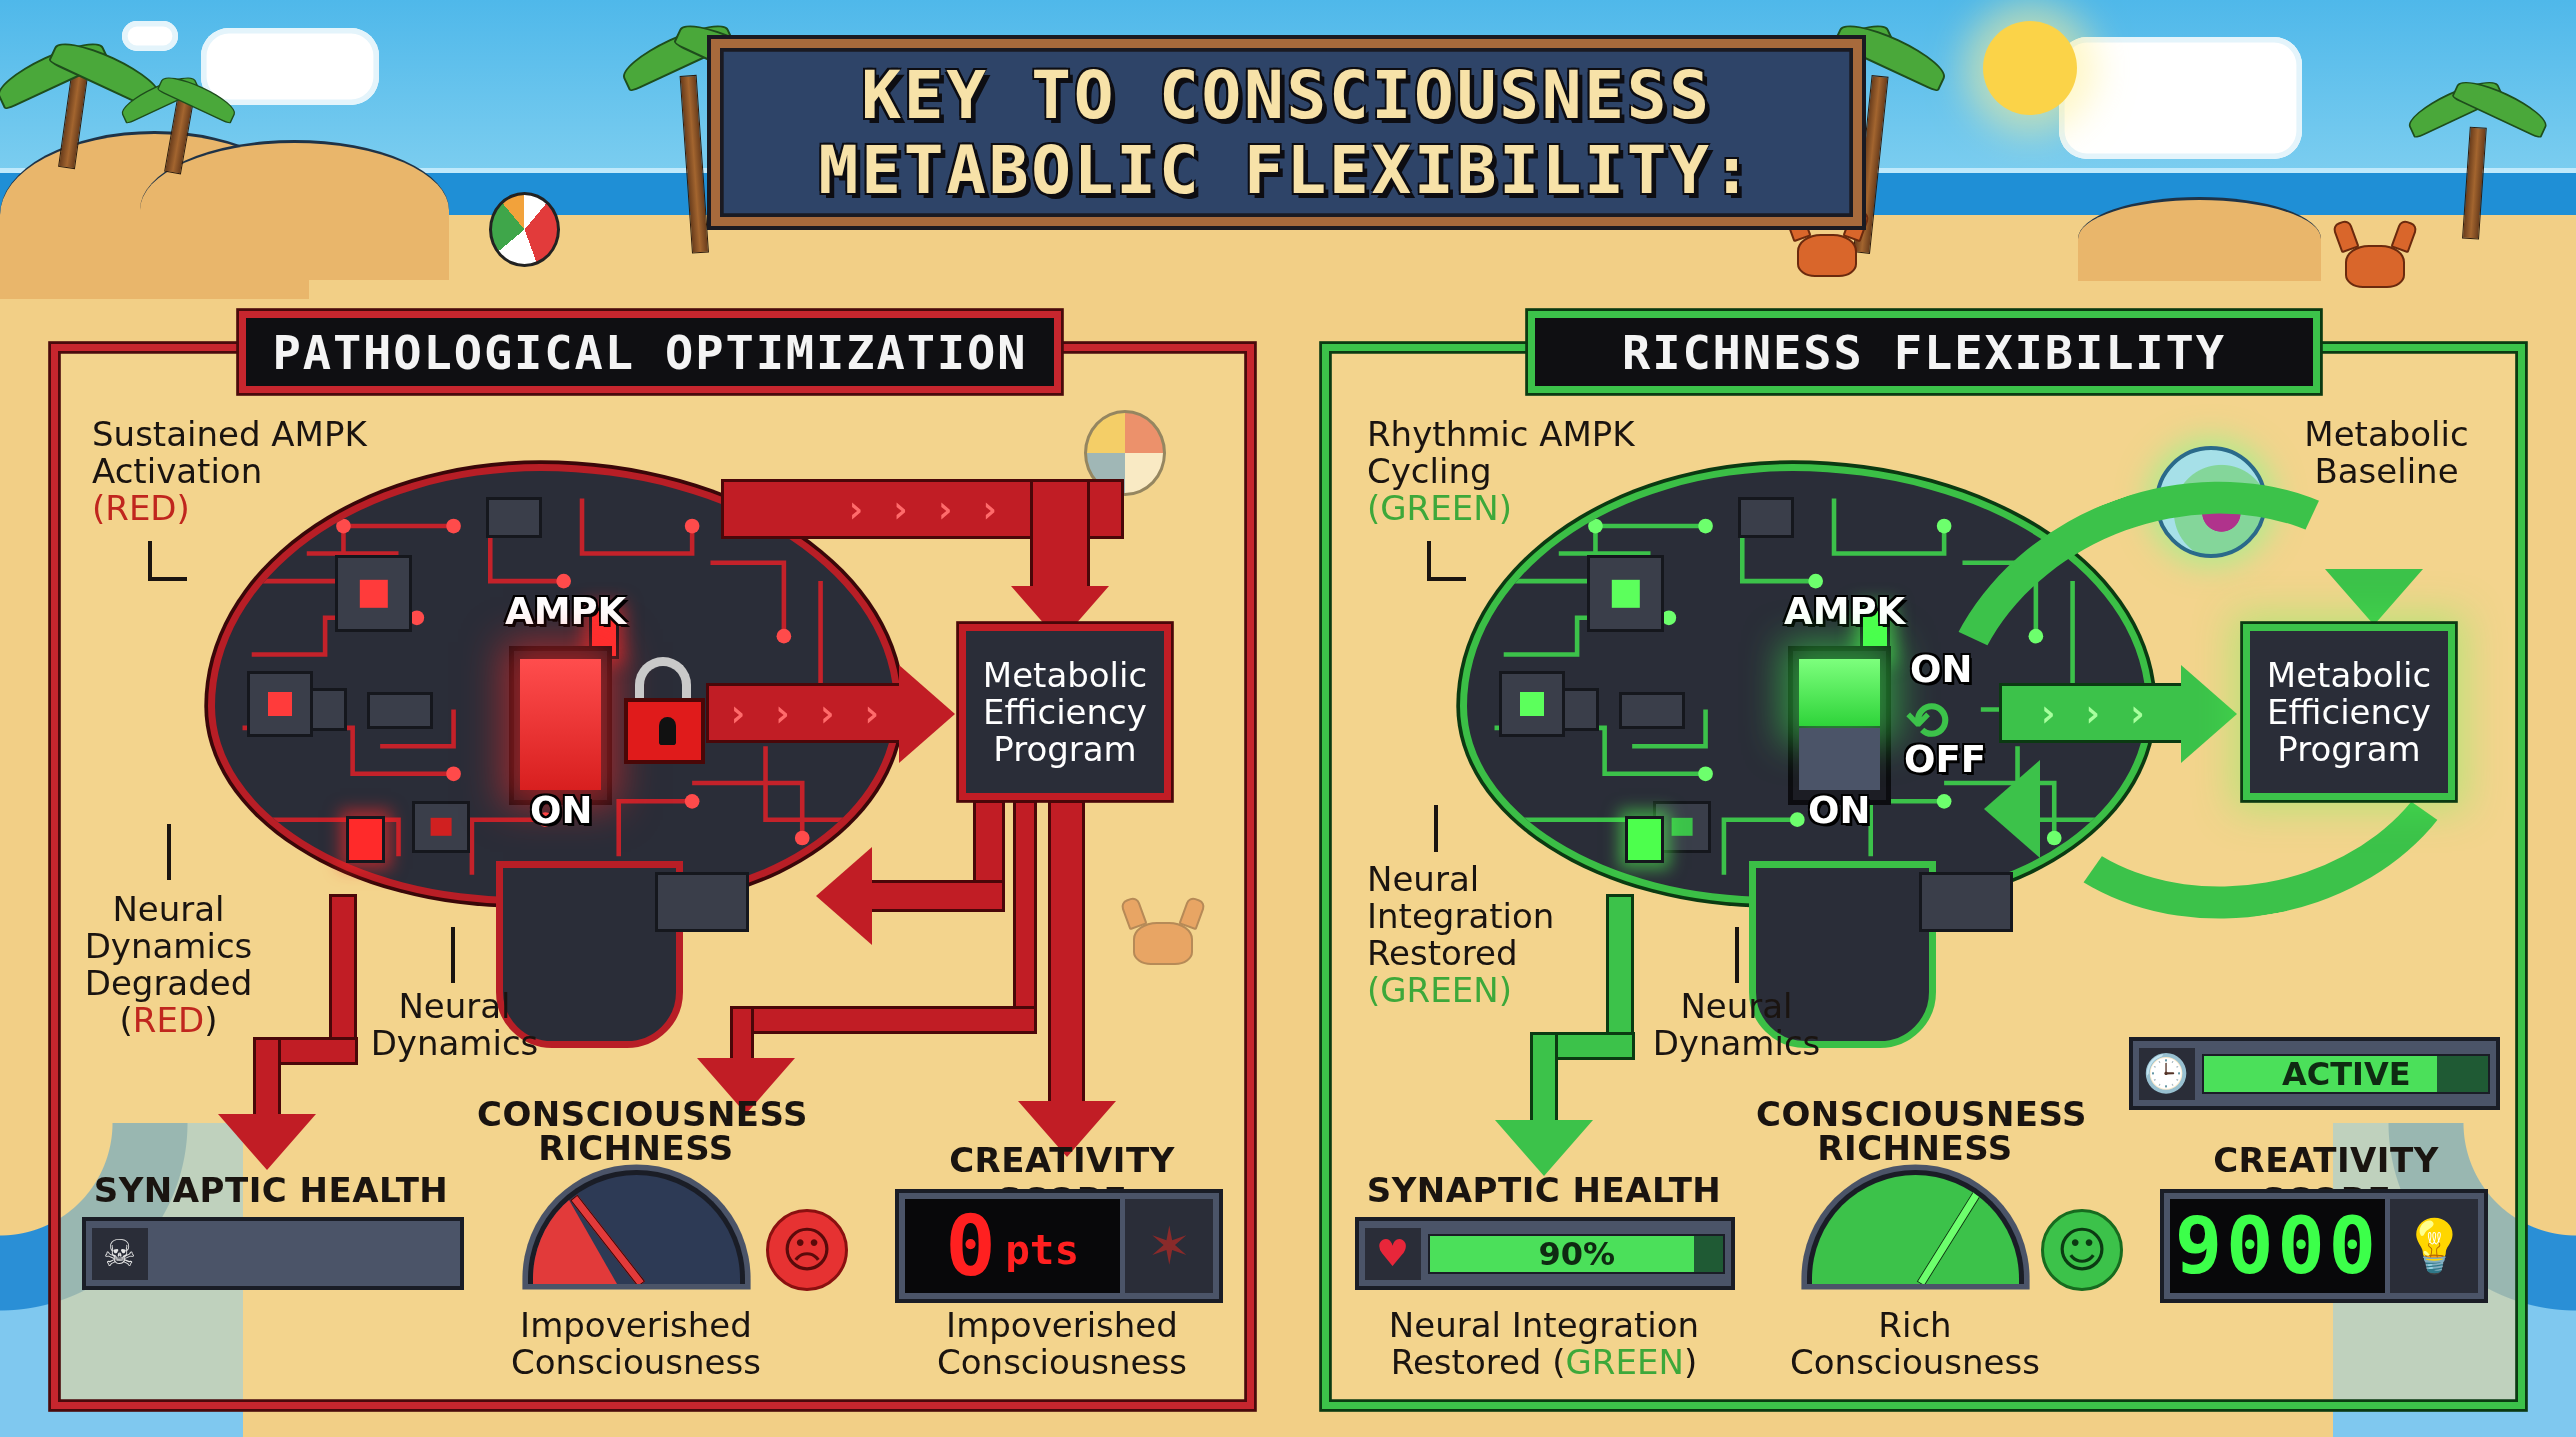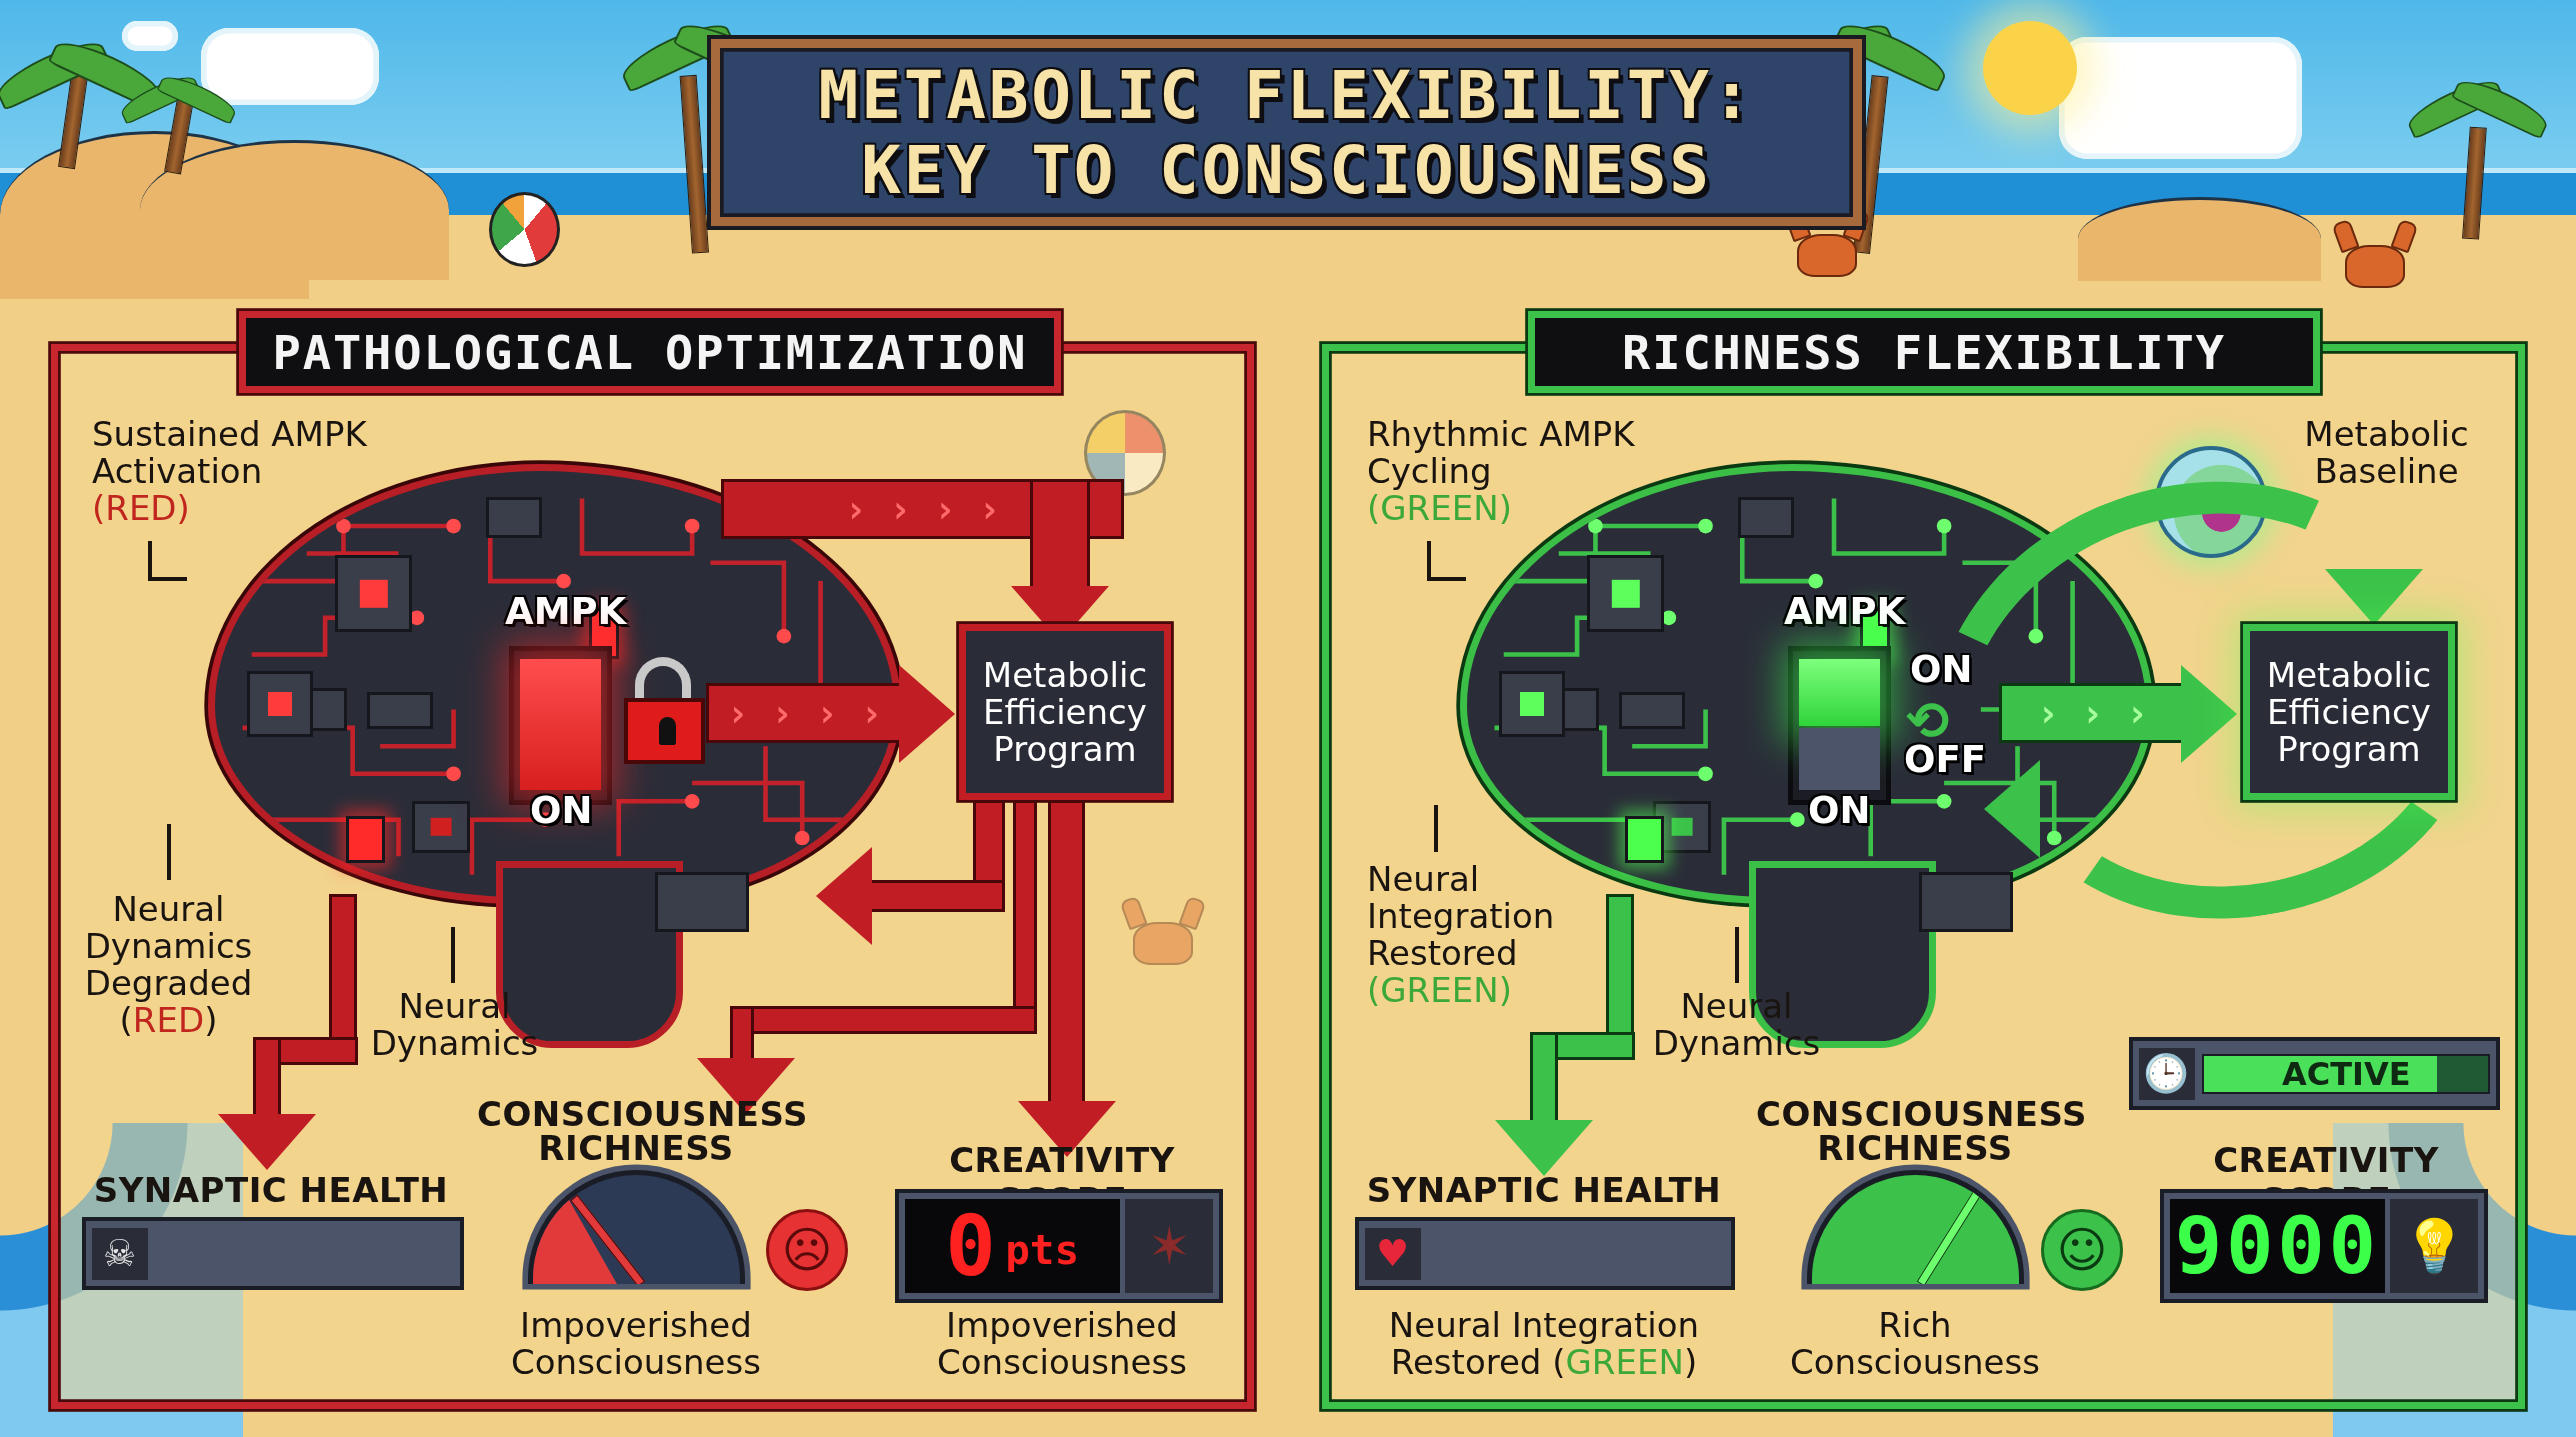--- a/index.html
+++ b/index.html
@@ -139,22 +139,22 @@
 <div class="abs ball beach1" style="left:489px;top:192px;width:71px;height:75px;"></div>
 <div class="abs ball" style="left:1084px;top:410px;width:82px;height:86px;"></div>
 <div class="abs crab" style="left:1797px;top:234px;"></div>
 <div class="abs crab" style="left:2345px;top:245px;"></div>
 <div class="abs crab" style="left:1133px;top:922px;"></div>
 
 <div class="abs wave" style="left:0;top:1123px;transform:scaleX(-1);"></div>
 <div class="abs wave" style="left:2333px;top:1123px;"></div>
 
 <div class="abs title-banner">
+  <div class="title-line">KEY TO CONSCIOUSNESS</div>
   <div class="title-line">METABOLIC FLEXIBILITY:</div>
-  <div class="title-line">KEY TO CONSCIOUSNESS</div>
 </div>
 
 <div class="abs panel left"></div>
 <div class="abs panel-header left">PATHOLOGICAL OPTIMIZATION</div>
 
 <div class="abs annot" style="left:92px;top:416px;">
   <div>Sustained AMPK</div>
   <div>Activation</div>
   <div class="red-word">(RED)</div>
 </div>
@@ -419,20 +419,24 @@
   <div class="bar-icon-slot" style="color:#ffffff;">🕒</div>
   <div class="bar-track" style="background:#1f5a34;">
     <div class="bar-fill" style="width:82%;background:#4be05a;"></div>
     <div class="bar-text" style="color:#0f2a12;">ACTIVE</div>
   </div>
 </div>
 
 <div class="abs metric-title" style="left:1357px;top:1170px;width:374px;">SYNAPTIC HEALTH</div>
 <div class="abs bar-frame" style="left:1355px;top:1217px;width:380px;">
   <div class="bar-icon-slot" style="color:#e8263a;">♥</div>
+  <div class="bar-track" style="background:#1f5a34;">
+    <div class="bar-fill" style="width:90%;background:#4be05a;"></div>
+    <div class="bar-text" style="color:#0f2a12;">90%</div>
+  </div>
 </div>
 <div class="abs metric-caption" style="left:1357px;top:1307px;width:374px;">
   <div>Neural Integration</div>
   <div><span>Restored (</span><span class="green-word">GREEN</span><span>)</span></div>
 </div>
 
 <div class="abs metric-title" style="left:1756px;top:1097px;width:318px;line-height:34px;">
   <div>CONSCIOUSNESS</div>
   <div>RICHNESS</div>
 </div>

